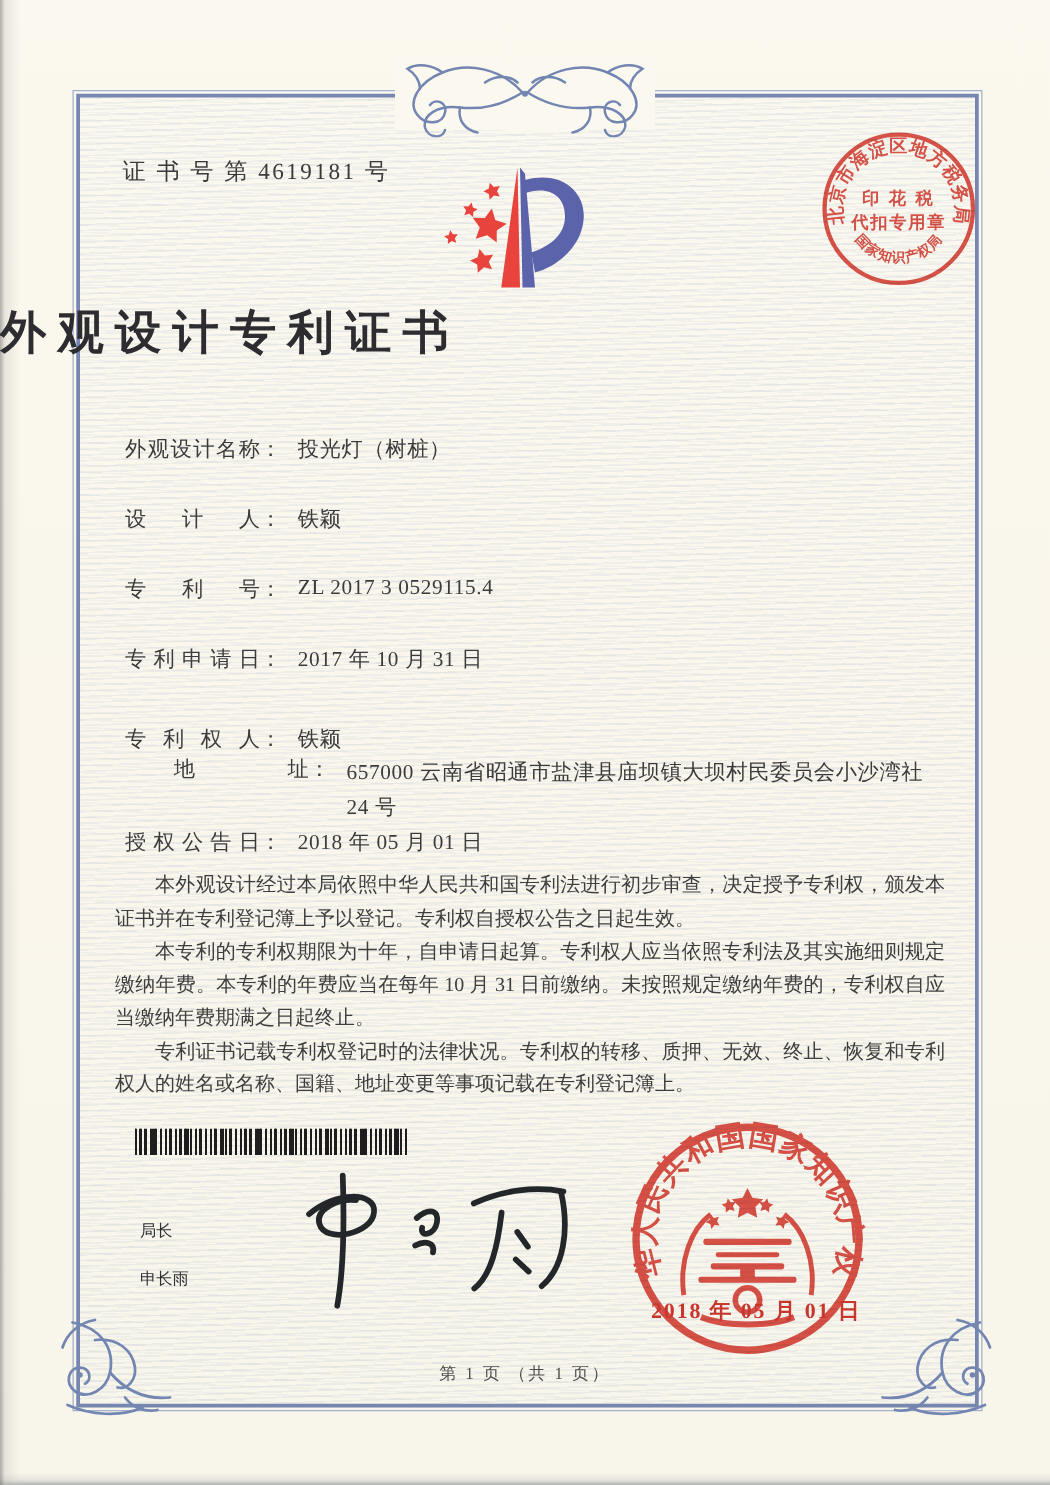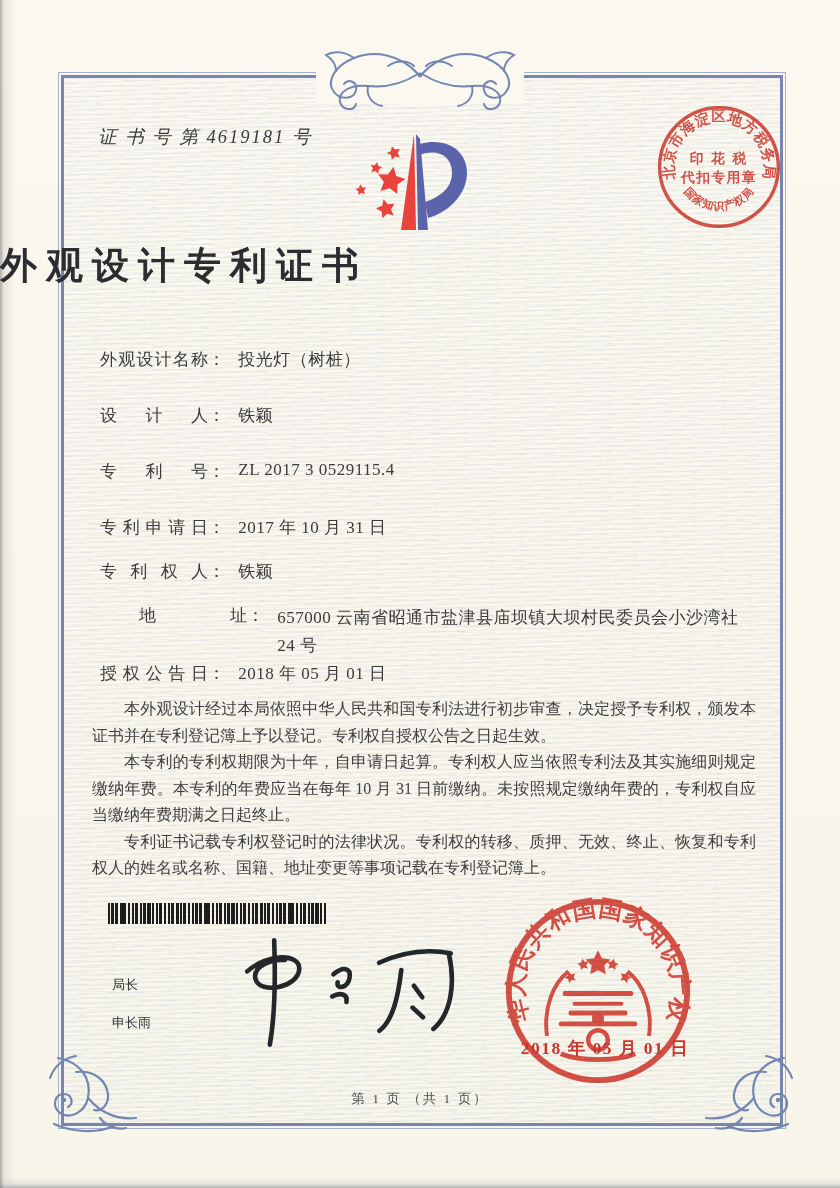--- a/index.html
+++ b/index.html
@@ -23,21 +23,21 @@
     position:absolute;inset:2px;border:3px solid #5e72a4;opacity:.85;
   }
   
   .guilloche{
     position:absolute;inset:5px;
     background:
       repeating-linear-gradient(178deg, rgba(125,148,190,.10) 0 1.4px, rgba(125,148,190,0) 1.4px 4.6px),
       repeating-linear-gradient(2deg, rgba(125,148,190,.07) 0 1.2px, rgba(125,148,190,0) 1.2px 6px);
   }
   .cert-no{
-    position:absolute;left:98px;top:124px;font-size:18.5px;color:#3a3a3a;letter-spacing:2px;font-style:italic;
+    position:absolute;left:98px;top:124px;font-size:18.5px;color:#3a3a3a;letter-spacing:2px;
   }
   .title{
     position:absolute;left:0;top:241px;width:100%;text-align:left;
     font-size:37px;font-weight:bold;color:#2c2c31;letter-spacing:9px;
   }
   .fields{position:absolute;left:100px;top:348px;width:660px;font-size:17px;color:#3b3b3b;}
   .frow{position:absolute;left:0;white-space:nowrap;}
   .flabel{display:inline-block;width:108px;text-align:justify;text-align-last:justify;vertical-align:top;}
   .fcolon{display:inline-block;vertical-align:top;}
   .fvalue{display:inline-block;margin-left:9px;vertical-align:top;letter-spacing:.5px;}
@@ -174,21 +174,21 @@
       <span class="fvalue">铁颖</span>
     </div>
     <div class="frow" style="top:112px">
       <span class="flabel">专利号</span><span class="fcolon">：</span>
       <span class="fvalue">ZL 2017 3 0529115.4</span>
     </div>
     <div class="frow" style="top:168px">
       <span class="flabel">专利申请日</span><span class="fcolon">：</span>
       <span class="fvalue">2017 年 10 月 31 日</span>
     </div>
-    <div class="frow" style="top:212px">
+    <div class="frow" style="top:232px">
       <span class="flabel">专利权人</span><span class="fcolon">：</span>
       <span class="fvalue">铁颖</span>
     </div>
     <div class="frow addr" style="top:256px">
       <span class="flabel">地址</span><span class="fcolon">：</span>
       <span class="fvalue">657000 云南省昭通市盐津县庙坝镇大坝村民委员会小沙湾社 24 号</span>
     </div>
     <div class="frow" style="top:314px;width:660px">
       <span class="flabel">授权公告日</span><span class="fcolon">：</span>
       <span class="fvalue">2018 年 05 月 01 日</span>

